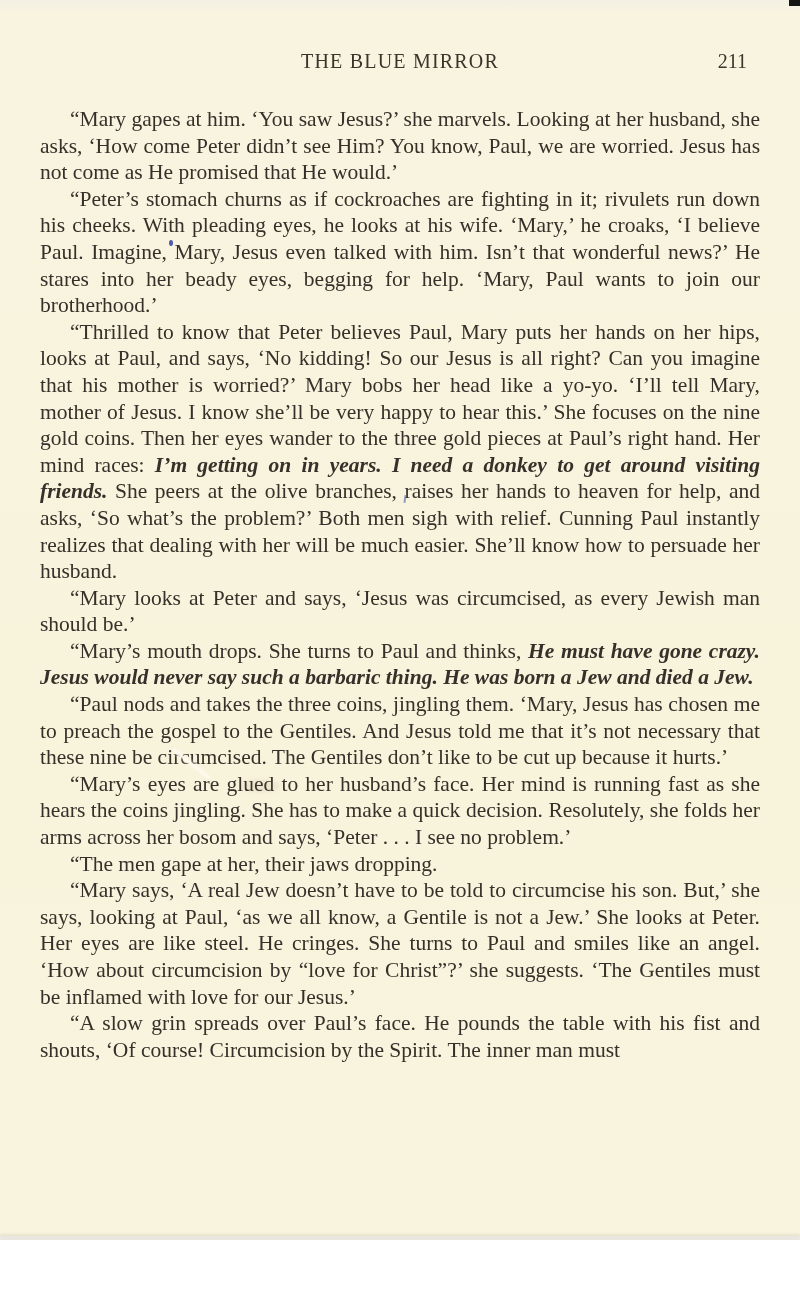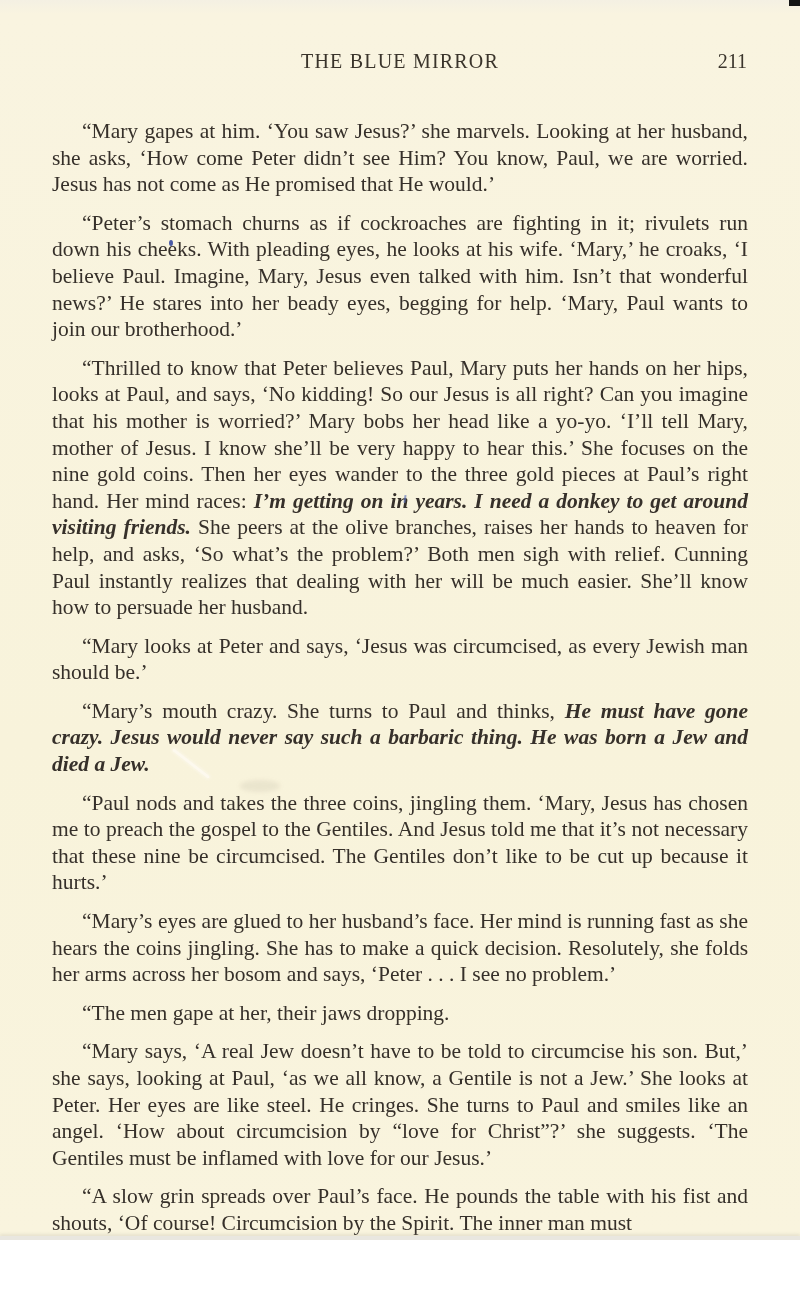--- a/index.html
+++ b/index.html
@@ -33,21 +33,21 @@
     text-align: right;
   }
   .body-text {
     position: absolute;
     top: 106px; left: 40px; width: 720px;
     font-size: 21.5px;
     line-height: 26.6px;
     text-align: justify;
     color: #36302a;
   }
-  .para { margin: 12px; text-indent: 30px; }
+  .para { margin: 0; text-indent: 30px; }
   .it { font-style: italic; font-weight: bold; }
 
   
   .corner-mark {
     position: absolute; top: 0; right: 0;
     width: 11px; height: 6px;
     background: #141414;
   }
   .ink-dot-blue {
     position: absolute; left: 169px; top: 240px;
@@ -88,21 +88,21 @@
   <div class="running-header">
     <div class="running-title">THE BLUE MIRROR</div>
     <div class="page-number">211</div>
   </div>
 
   <div class="body-text">
       <p class="para"><span>“Mary gapes at him. ‘You saw Jesus?’ she marvels. Looking at her husband, she asks, ‘How come Peter didn’t see Him? You know, Paul, we are worried. Jesus has not come as He promised that He would.’</span></p>
       <p class="para"><span>“Peter’s stomach churns as if cockroaches are fighting in it; rivulets run down his cheeks. With pleading eyes, he looks at his wife. ‘Mary,’ he croaks, ‘I believe Paul. Imagine, Mary, Jesus even talked with him. Isn’t that wonderful news?’ He stares into her beady eyes, begging for help. ‘Mary, Paul wants to join our brotherhood.’</span></p>
       <p class="para"><span>“Thrilled to know that Peter believes Paul, Mary puts her hands on her hips, looks at Paul, and says, ‘No kidding! So our Jesus is all right? Can you imagine that his mother is worried?’ Mary bobs her head like a yo-yo. ‘I’ll tell Mary, mother of Jesus. I know she’ll be very happy to hear this.’ She focuses on the nine gold coins. Then her eyes wander to the three gold pieces at Paul’s right hand. Her mind races: </span><span class="it">I’m getting on in years. I need a donkey to get around visiting friends.</span><span> She peers at the olive branches, raises her hands to heaven for help, and asks, ‘So what’s the problem?’ Both men sigh with relief. Cunning Paul instantly realizes that dealing with her will be much easier. She’ll know how to persuade her husband.</span></p>
       <p class="para"><span>“Mary looks at Peter and says, ‘Jesus was circumcised, as every Jewish man should be.’</span></p>
-      <p class="para"><span>“Mary’s mouth crazy. She turns to Paul and thinks, </span><span class="it">He must have gone crazy. Jesus would never say such a barbaric thing. He was born a Jew and died a Jew.</span></p>
+      <p class="para"><span>“Mary’s mouth drops. She turns to Paul and thinks, </span><span class="it">He must have gone crazy. Jesus would never say such a barbaric thing. He was born a Jew and died a Jew.</span></p>
       <p class="para"><span>“Paul nods and takes the three coins, jingling them. ‘Mary, Jesus has chosen me to preach the gospel to the Gentiles. And Jesus told me that it’s not necessary that these nine be circumcised. The Gentiles don’t like to be cut up because it hurts.’</span></p>
       <p class="para"><span>“Mary’s eyes are glued to her husband’s face. Her mind is running fast as she hears the coins jingling. She has to make a quick decision. Resolutely, she folds her arms across her bosom and says, ‘Peter . . . I see no problem.’</span></p>
       <p class="para"><span>“The men gape at her, their jaws dropping.</span></p>
       <p class="para"><span>“Mary says, ‘A real Jew doesn’t have to be told to circumcise his son. But,’ she says, looking at Paul, ‘as we all know, a Gentile is not a Jew.’ She looks at Peter. Her eyes are like steel. He cringes. She turns to Paul and smiles like an angel. ‘How about circumcision by “love for Christ”?’ she suggests. ‘The Gentiles must be inflamed with love for our Jesus.’</span></p>
       <p class="para"><span>“A slow grin spreads over Paul’s face. He pounds the table with his fist and shouts, ‘Of course! Circumcision by the Spirit. The inner man must</span></p>
     </div>
 
   <div class="corner-mark"></div>
   <div class="ink-dot-blue"></div>
   <div class="ink-tick-blue"></div>

